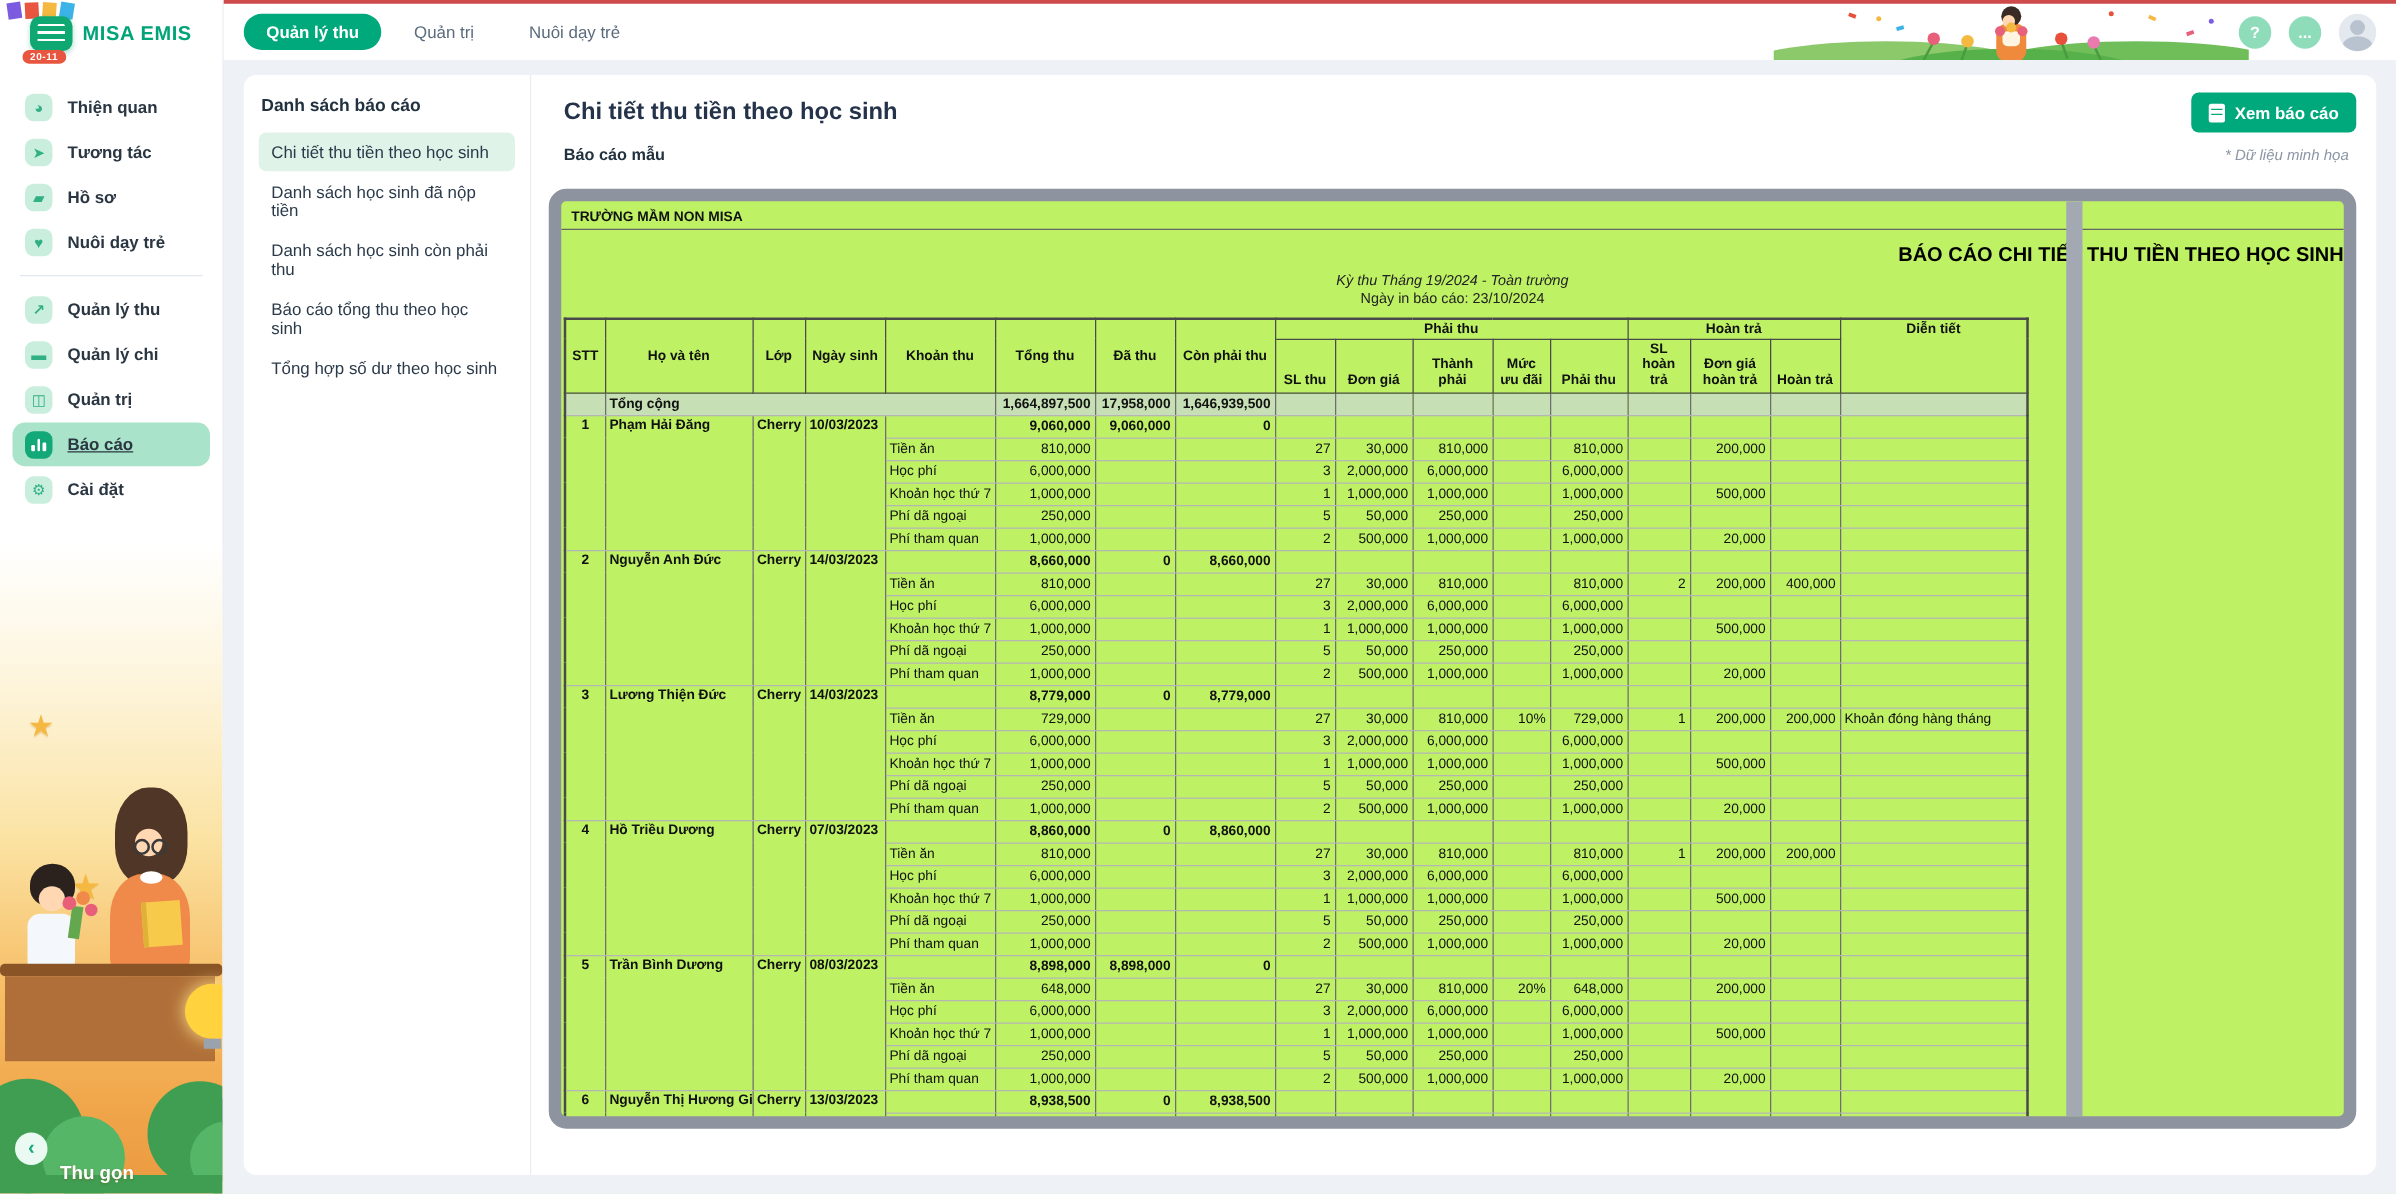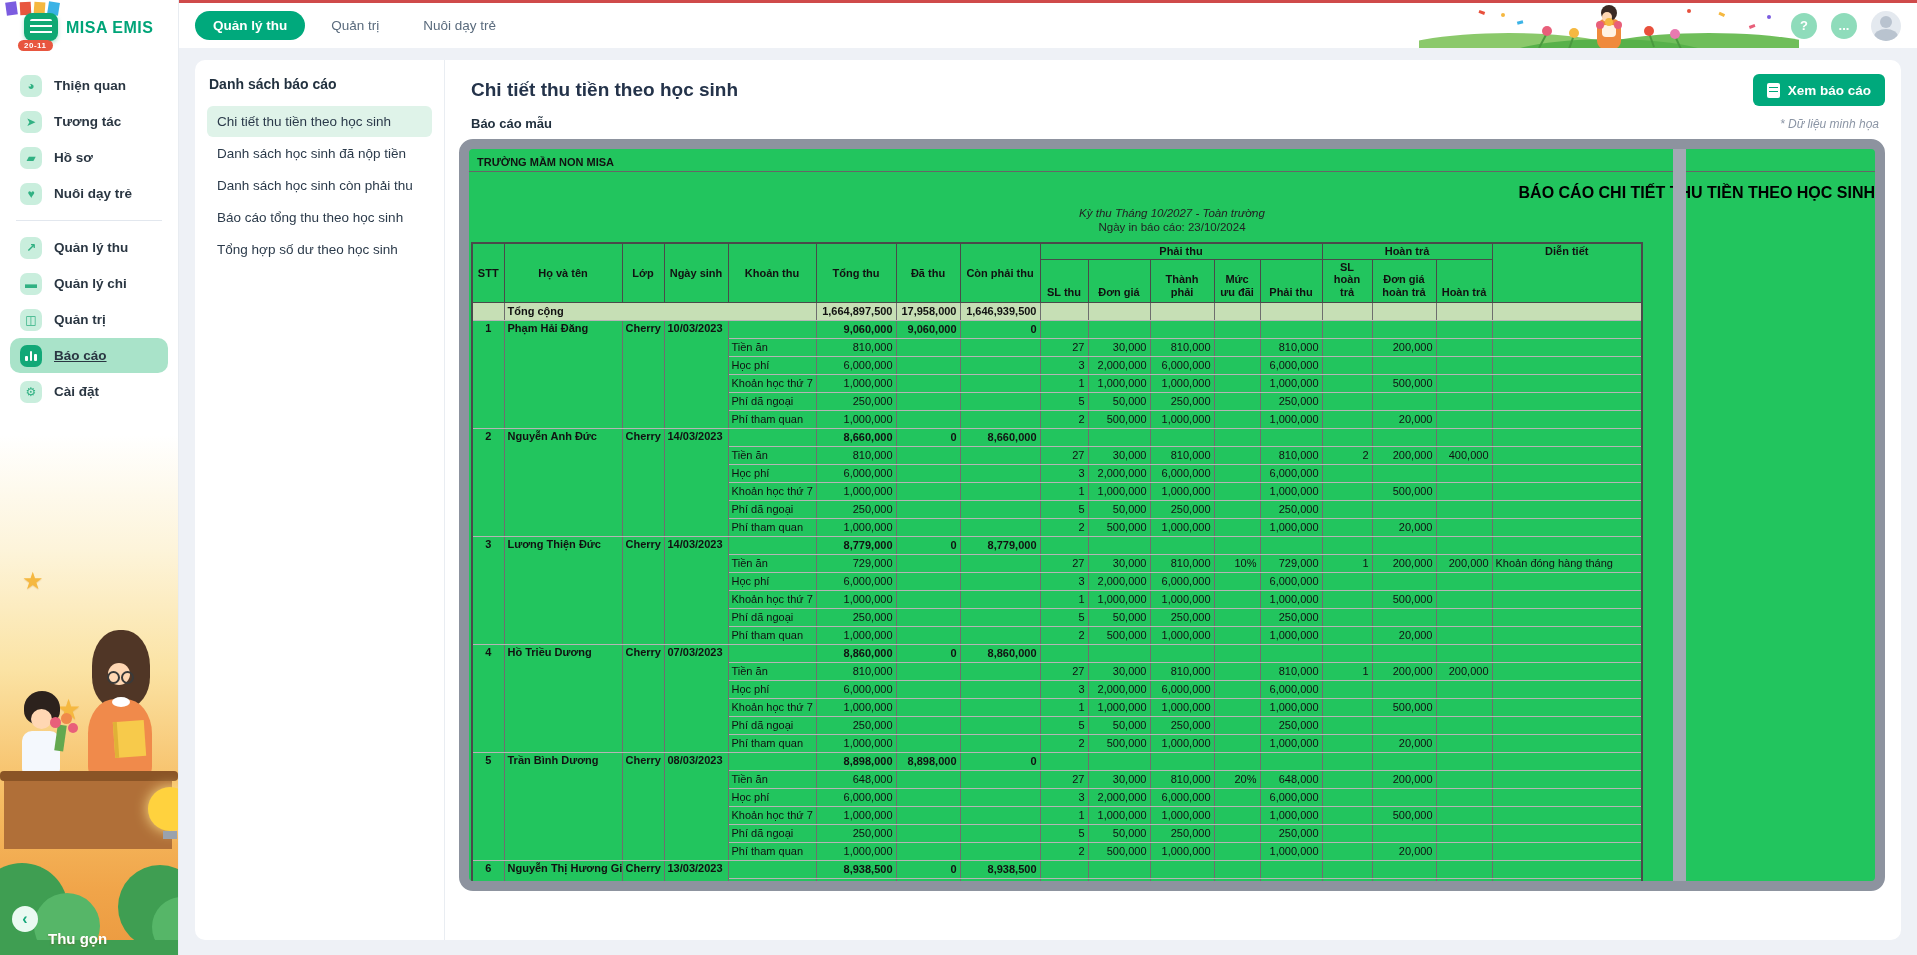--- a/index.html
+++ b/index.html
@@ -50,21 +50,21 @@
   .circle-btn{width:26px;height:26px;border-radius:50%;background:#8fdcbb;color:#fff;font-weight:bold;
     display:flex;align-items:center;justify-content:center;font-size:13px;cursor:pointer;}
   .avatar{width:30px;height:30px;border-radius:50%;background:#e4e9ef;position:relative;overflow:hidden;cursor:pointer;}
   .avatar:before{content:"";position:absolute;left:9px;top:5px;width:12px;height:12px;border-radius:50%;background:#b9c3cf;}
   .avatar:after{content:"";position:absolute;left:3px;top:18px;width:24px;height:16px;border-radius:50%;background:#b9c3cf;}
 
   .content{flex:1;padding:12px 16px 15px 16px;box-sizing:border-box;}
   .card{background:#fff;border-radius:10px;height:880px;display:flex;overflow:hidden;}
 
   
-  .report-list{width:250px;border-right:1px solid #e9edf2;padding:16px 14px;box-sizing:border-box;flex-shrink:0;}
+  .report-list{width:230px;border-right:1px solid #e9edf2;padding:16px 14px;box-sizing:border-box;flex-shrink:0;}
   .report-list h3{font-size:14px;margin:0 0 14px;color:#22313f;}
   .search{position:relative;margin-bottom:10px;}
   .search input{width:100%;box-sizing:border-box;height:34px;border:1px solid #d6dce4;border-radius:8px;
     padding:0 30px 0 10px;font-size:13px;color:#33404e;outline:none;}
   .search input::placeholder{color:#a2adbb;}
   .mag{position:absolute;right:9px;top:8px;width:16px;height:16px;}
   .mag:before{content:"";position:absolute;left:1px;top:1px;width:9px;height:9px;border:2px solid #2fae7f;border-radius:50%;background:#bfe9d8;}
   .mag:after{content:"";position:absolute;left:11px;top:11px;width:5px;height:2px;background:#2fae7f;transform:rotate(45deg);border-radius:1px;}
   .report-items{list-style:none;margin:0;padding:0;}
   .report-items li{font-size:13.5px;color:#2b3a4a;padding:8px 10px;border-radius:6px;margin:1px -2px;cursor:pointer;}
@@ -76,21 +76,21 @@
   .main-head h2{font-size:19px;margin:0;color:#24334a;}
   .view-btn{background:#00a97c;color:#fff;border:none;border-radius:6px;height:32px;padding:0 14px;
     font-size:13.5px;font-weight:bold;display:flex;align-items:center;gap:8px;cursor:pointer;}
   .doc-ic{width:13px;height:15px;background:#fff;border-radius:2px;position:relative;display:inline-block;}
   .doc-ic:before{content:"";position:absolute;left:2px;top:4px;width:9px;height:1.6px;background:#00a97c;box-shadow:0 4px 0 #00a97c;}
   .sub-head{display:flex;justify-content:space-between;margin-top:10px;align-items:flex-end;padding-left:12px;}
   .sample{font-size:13px;font-weight:bold;color:#22313f;}
   .note{font-size:12px;font-style:italic;color:#8b95a5;margin-right:6px;}
 
   
-  .frame{margin-top:8px;border:10px solid #8d939f;border-radius:14px;height:752px;background:#22c55e;
+  .frame{margin-top:20px;border:10px solid #8d939f;border-radius:14px;height:752px;background:#bef264;
     position:relative;overflow:hidden;box-sizing:border-box;}
   .sheet{position:relative;height:100%;font-size:11px;color:#111;}
   .school{font-weight:bold;font-size:11px;padding:7px 6px 3px 8px;border-bottom:1px solid #666;}
   .rep-title{text-align:right;font-weight:bold;font-size:16px;margin-top:12px;color:#000;}
   .rep-sub{text-align:center;font-style:italic;font-size:11.5px;margin-top:5px;color:#222;}
   .rep-date{text-align:center;font-size:11.5px;margin-top:2px;color:#222;}
   .page-edge{position:absolute;top:0;bottom:0;left:1204px;width:13px;background:#a3a9b3;}
 
   table.rep{border-collapse:collapse;margin:9px 0 0 2px;table-layout:fixed;width:1172px;font-size:11px;
     border:2px solid #4a4a4a;}
@@ -278,21 +278,21 @@
           </div>
           <div class="sub-head">
             <span class="sample">Báo cáo mẫu</span>
             <span class="note">* Dữ liệu minh họa</span>
           </div>
 
           <div class="frame">
             <div class="sheet">
               <div class="school">TRƯỜNG MẦM NON MISA</div>
               <div class="rep-title">BÁO CÁO CHI TIẾT THU TIỀN THEO HỌC SINH</div>
-              <div class="rep-sub">Kỳ thu Tháng 10/2027 - Toàn trường</div>
+              <div class="rep-sub">Kỳ thu Tháng 19/2024 - Toàn trường</div>
               <div class="rep-date">Ngày in báo cáo: 23/10/2024</div>
               <table class="rep" id="rep-table">
                 <colgroup id="rep-cols">
                     <col style="width: 32px;">
                     <col style="width: 118px;">
                     <col style="width: 42px;">
                     <col style="width: 64px;">
                     <col style="width: 88px;">
                     <col style="width: 80px;">
                     <col style="width: 64px;">

